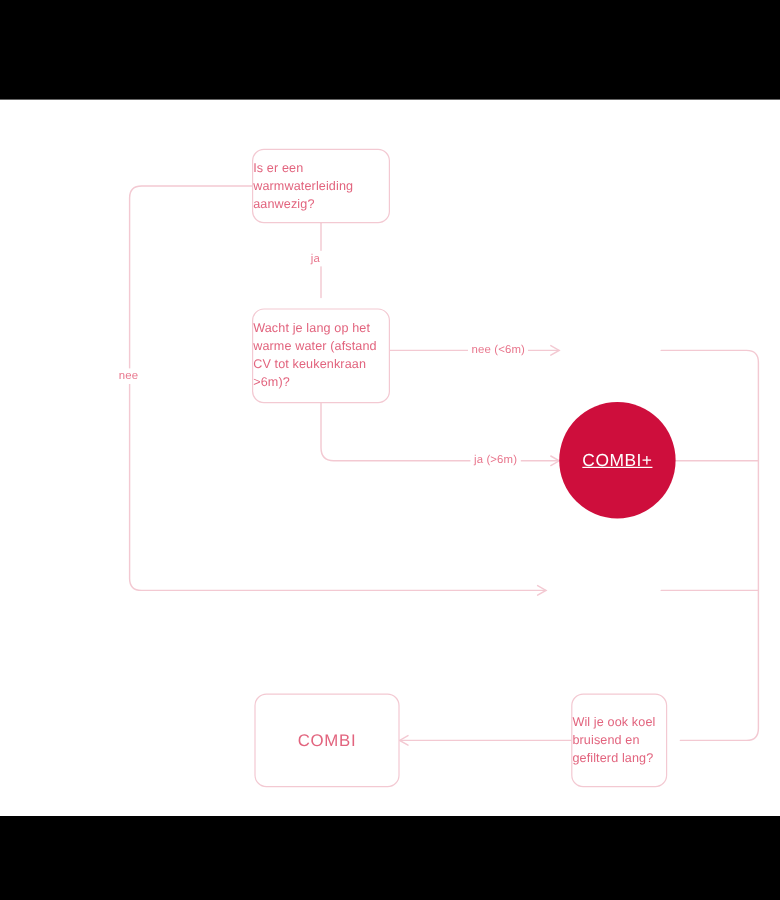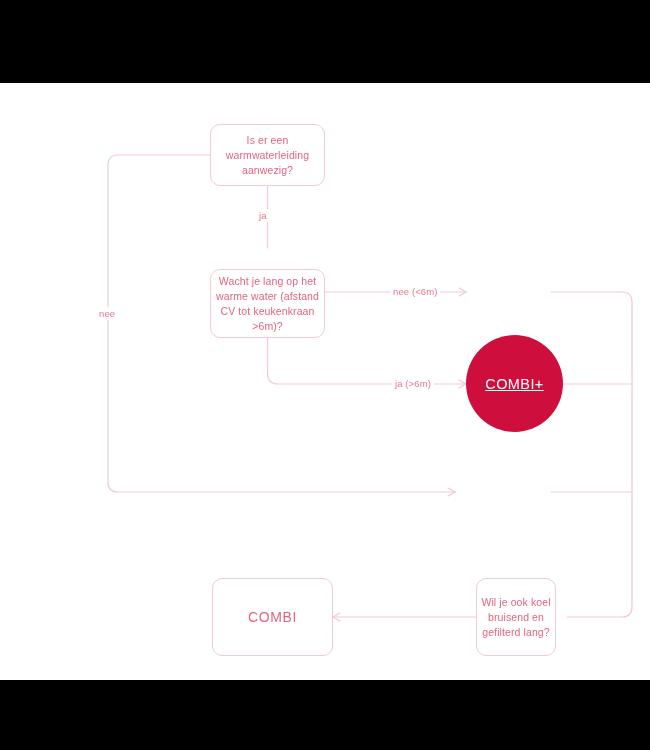--- a/index.html
+++ b/index.html
@@ -37,21 +37,21 @@
     top: 0;
     width: 650px;
     height: 597px;
   }
   .node {
     position: absolute;
     box-sizing: border-box;
     display: flex;
     align-items: center;
     justify-content: center;
-    text-align: center;
+    text-align: left;
   }
   .rect-node {
     border: 1px solid #F3C9D2;
     border-radius: 10px;
     background: #ffffff;
     color: #E2647E;
     font-size: 10.5px;
     line-height: 15px;
     letter-spacing: 0.1px;
   }
@@ -105,21 +105,21 @@
 
         <path d="M476 534 L333 534"></path>
         <path d="M333 534 m7,-4 l-7,4 l7,4"></path>
       </g>
     </svg>
 
     <div class="node rect-node" style="left:210px; top:41px; width:115px; height:62px;">
       <div>Is er een warmwaterleiding aanwezig?</div>
     </div>
 
-    <div class="node rect-node" style="left:210px; top:186px; width:115px; height:69px;">
+    <div class="node rect-node" style="left:210px; top:174px; width:115px; height:79px;">
       <div>Wacht je lang op het warme water (afstand CV tot keukenkraan &gt;6m)?</div>
     </div>
 
     <div class="node rect-node" style="left:476px; top:495px; width:80px; height:78px;">
       <div>Wil je ook koel bruisend en gefilterd lang?</div>
     </div>
 
     <div class="node rect-node big-label" style="left:212px; top:495px; width:121px; height:78px;">
       <div>COMBI</div>
     </div>

